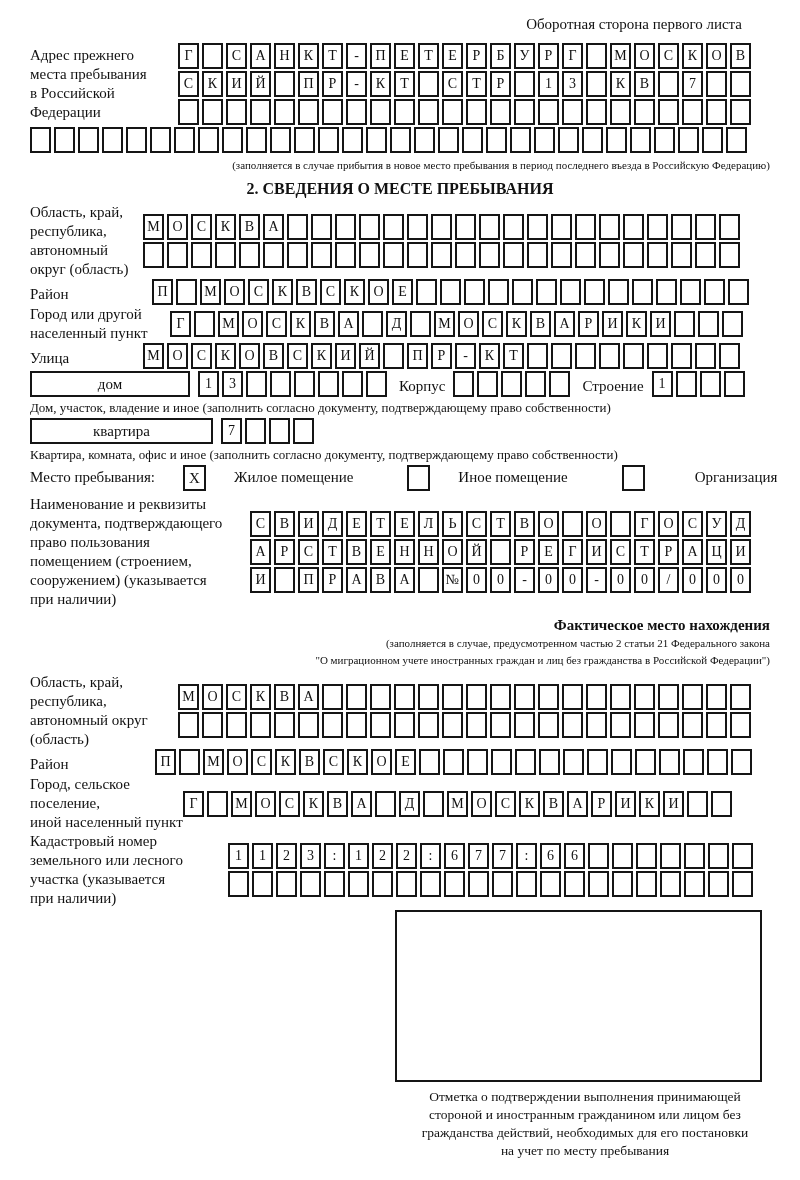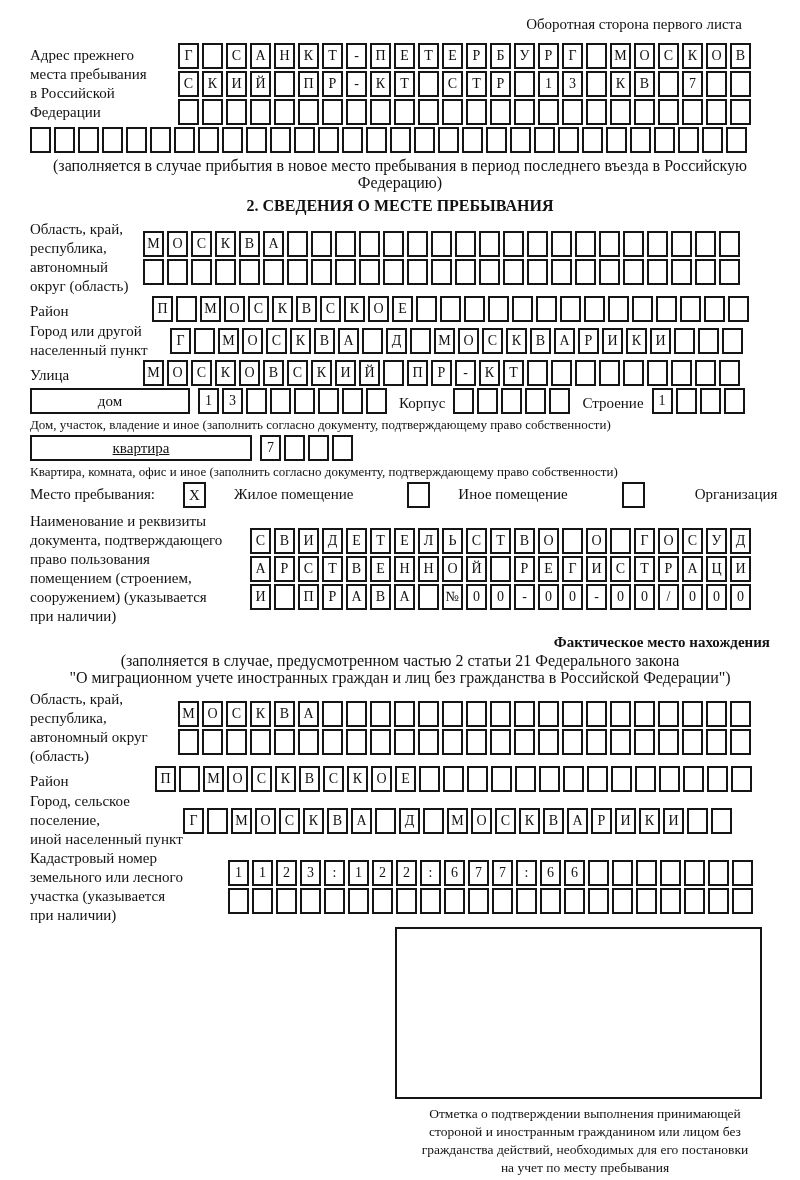--- a/index.html
+++ b/index.html
@@ -17,29 +17,29 @@
   .w125{width:125px;} .w153{width:153px;} .w198{width:198px;} .w220{width:220px;}
   .rows { display:flex; flex-direction:column; gap:2px; }
   .cellrow { display:flex; gap:3px; }
   .cell {
     box-sizing:border-box; width:21px; height:26px; flex:none;
     border:2px solid #151515; background:#fff;
     display:flex; align-items:center; justify-content:center;
     font-size:14px; line-height:1;
   }
   .mt4{margin-top:4px;} .mt6{margin-top:6px;} .mt10{margin-top:10px;} .mt2{margin-top:2px;}
-  .note { text-align:center; font-size:16px; line-height:17px; }
+  .note { text-align:right; font-size:11px; line-height:17px; }
   .section-title { text-align:center; font-weight:bold; font-size:16px; line-height:21px; }
   .sub-title { text-align:right; font-weight:bold; font-size:15px; line-height:20px; }
   .caption { font-size:13px; line-height:17px; }
   .wbox {
     box-sizing:border-box; height:26px; border:2px solid #151515; flex:none;
     display:flex; align-items:center; justify-content:center; font-size:15px;
   }
-  .dombox { width:160px; } .kvbox { width:222px;text-decoration:underline; }
+  .dombox { width:160px; } .kvbox { width:183px; }
   .inline-lbl { font-size:15px; padding-top:4px; flex:none; }
   .gap8 { width:8px; flex:none; } .gap12 { width:12px; flex:none; }
   .checkbox {
     box-sizing:border-box; width:23px; height:26px; flex:none;
     border:2px solid #151515; display:flex; align-items:center; justify-content:center;
     font-size:15px;
   }
   .mesto-row { display:flex; align-items:flex-start;gap:10px; }
   .mesto-note { font-size:13px; margin-left:232px; line-height:17px; }
   .stamp-box {

